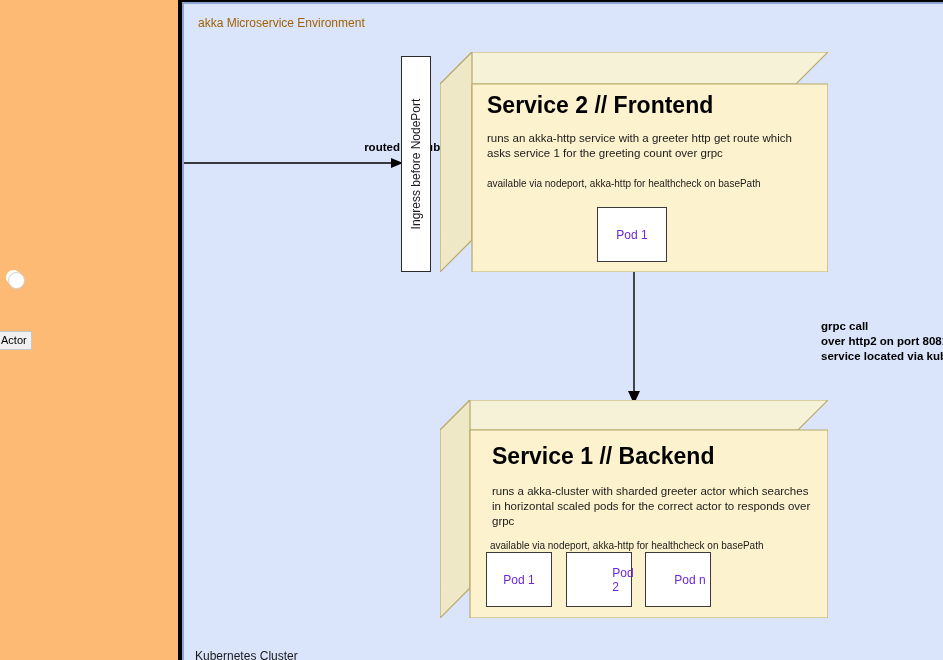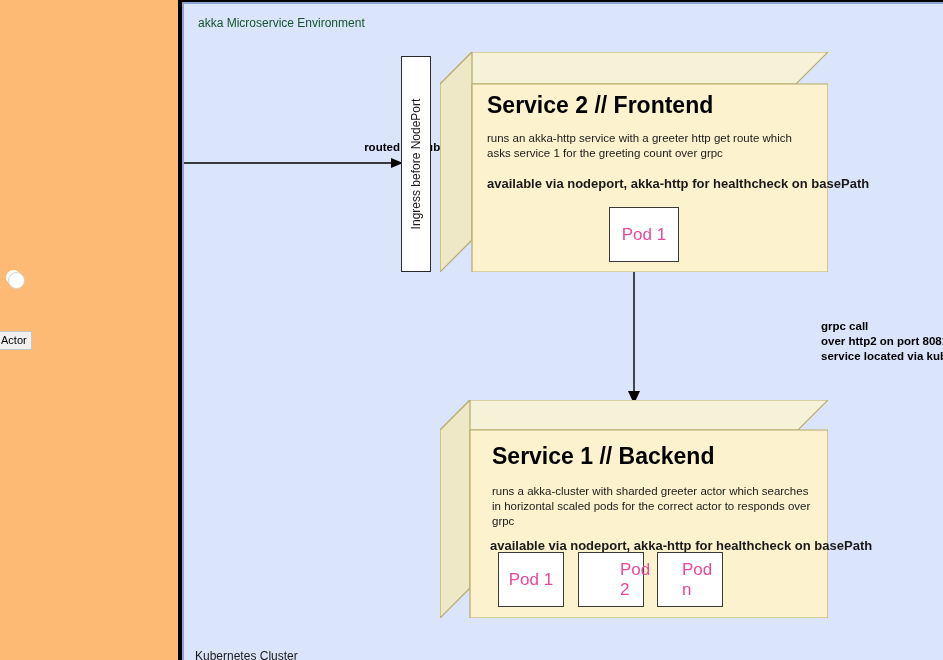--- a/index.html
+++ b/index.html
@@ -50,21 +50,21 @@
     width: 761px; height: 658px;
     background: #dae4fa;
     border-left: 2px solid #8ea5d2;
     border-top: 2px solid #8ea5d2;
     box-sizing: border-box;
   }
   #env-title {
     position: absolute;
     left: 14px; top: 12px;
     font-size: 12px;
-    color: #14532d;
+    color: #a16207;
     white-space: nowrap;
   }
   #cluster-label {
     position: absolute;
     left: 11px; top: 645px;
     font-size: 12px;
     color: #1a1a1a;
     white-space: nowrap;
   }
 
@@ -136,37 +136,35 @@
     white-space: nowrap;
   }
   .service-desc {
     position: absolute;
     font-size: 11.5px;
     line-height: 15px;
     color: #1a1a1a;
   }
   .service-health {
     position: absolute;
-    font-size: 13px;
+    font-size: 10px;
     line-height: 15px;
     color: #1a1a1a;
     white-space: nowrap;
-    font-weight: bold;
   }
   .pod-box {
     position: absolute;
     background: #ffffff;
     border: 1.6px solid #3a3a3a;
     box-sizing: border-box;
     display: flex;
     align-items: center;
     justify-content: center;
-    font-size: 17px;
-    color: #ec4899;
-    margin-left: 12px;
+    font-size: 12px;
+    color: #6d28d9;
   }
 
   
   #service2 { left: 440px; top: 52px; width: 324px; height: 220px; }
   #service2-title { left: 47px; top: 40px; }
   #service2-desc  { left: 47px; top: 79px; width: 320px; }
   #service2-health{ left: 47px; top: 124px; }
   #service2-pod1  { left: 157px; top: 155px; width: 70px; height: 55px; }
 
   

